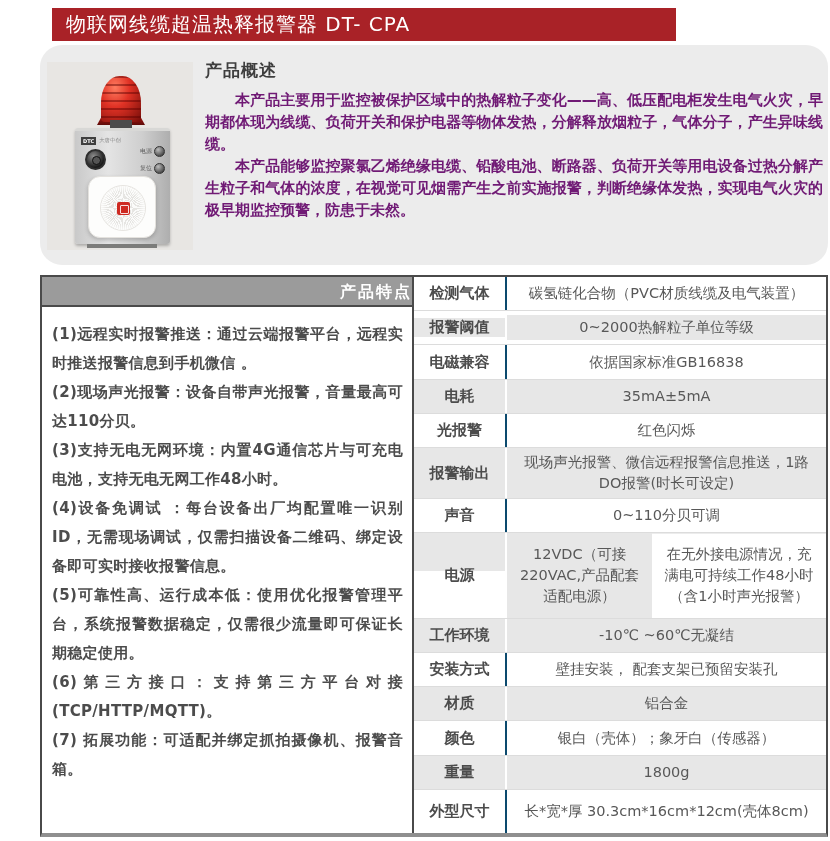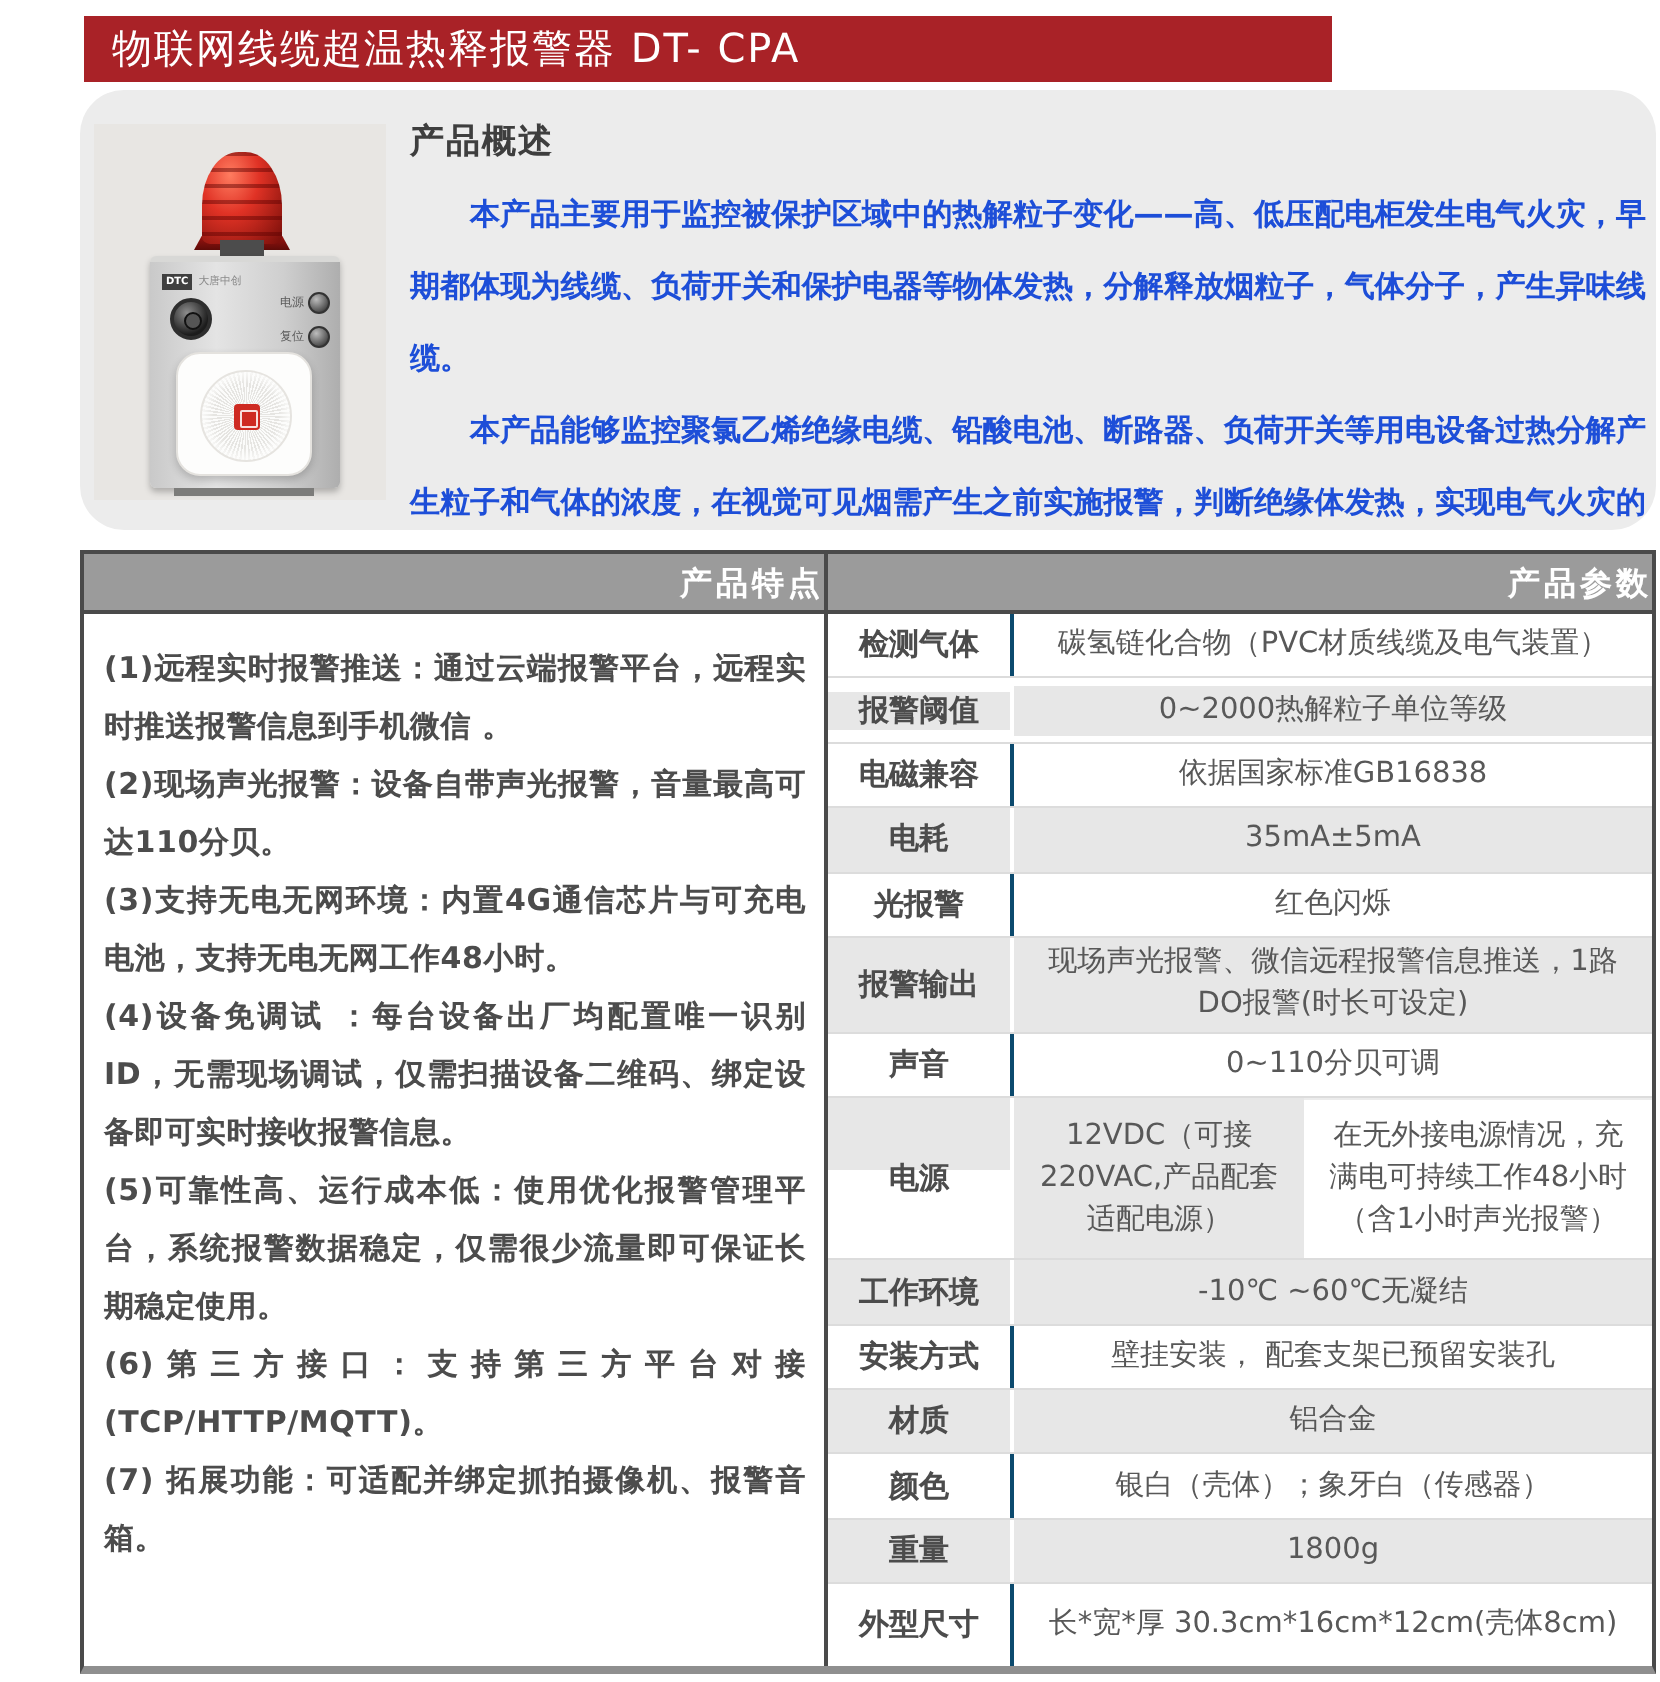--- a/index.html
+++ b/index.html
@@ -1,31 +1,31 @@
 <!DOCTYPE html>
 <html><head>
 <meta charset="utf-8">
 <style>
   * { margin:0; padding:0; box-sizing:border-box; }
   html,body { width:830px; height:841px; background:#fff;
     font-family:"DejaVu Sans","Liberation Sans",sans-serif; }
   body { position:relative; overflow:hidden; }
 
   
-  .title-bar { position:absolute; left:42px; top:8px; width:624px; height:33px;
+  .title-bar { position:absolute; left:52px; top:8px; width:624px; height:33px;
     background:#a92227; color:#fff; font-size:20px; line-height:33px;
     padding-left:14px; letter-spacing:1px; font-weight:400; }
 
   
   .overview { position:absolute; left:40px; top:45px; width:788px; height:220px;
     background:#ececec;border-radius:22px; }
   .ov-heading { position:absolute; left:165px; top:14px; font-size:17px;
     font-weight:bold; color:#3e3e3e; letter-spacing:1px; }
   .ov-text { position:absolute; left:165px; top:44px; width:618px;
-    font-size:15px; line-height:36px; color:#1d4ed8; font-weight:bold;
+    font-size:15px; line-height:22px; color:#701a75; font-weight:bold;
     text-align:justify; }
   .ov-text p { text-indent:2em; }
 
   
   .photo { position:absolute; left:7px; top:17px; width:146px; height:188px;
     background:#e8e6e3; }
   .dev-box { position:absolute; left:28px; top:66px; width:95px; height:116px;
     background:linear-gradient(90deg,#c9c9c9,#e4e4e4 35%,#cfcfcf 70%,#aeaeae);
     border-radius:3px; box-shadow:0 2px 3px rgba(0,0,0,.25);
     border-top:3px solid #d8d8d6; }
@@ -151,21 +151,20 @@
         <div class="feat">(1)远程实时报警推送：通过云端报警平台，远程实时推送报警信息到手机微信 。</div>
         <div class="feat">(2)现场声光报警：设备自带声光报警，音量最高可达110分贝。</div>
         <div class="feat">(3)支持无电无网环境：内置4G通信芯片与可充电电池，支持无电无网工作48小时。</div>
         <div class="feat">(4)设备免调试 ：每台设备出厂均配置唯一识别ID，无需现场调试，仅需扫描设备二维码、绑定设备即可实时接收报警信息。</div>
         <div class="feat">(5)可靠性高、运行成本低：使用优化报警管理平台，系统报警数据稳定，仅需很少流量即可保证长期稳定使用。</div>
         <div class="feat">(6)第三方接口：支持第三方平台对接(TCP/HTTP/MQTT)。</div>
         <div class="feat">(7) 拓展功能：可适配并绑定抓拍摄像机、报警音箱。</div>
       </div>
   </div>
   <div class="col-right">
-    <div class="sec-header">产品参数</div>
     <div class="params-rows">
         <div class="p-row" style="flex-grow: 1;">
           <div class="p-lbl">检测气体</div>
           <div class="p-val">碳氢链化合物（PVC材质线缆及电气装置）</div>
         </div>
         <div class="p-row shaded" style="flex-grow: 1; align-items: center;">
           <div class="p-lbl">报警阈值</div>
           <div class="p-val">0~2000热解粒子单位等级</div>
         </div>
         <div class="p-row" style="flex-grow: 1;">

